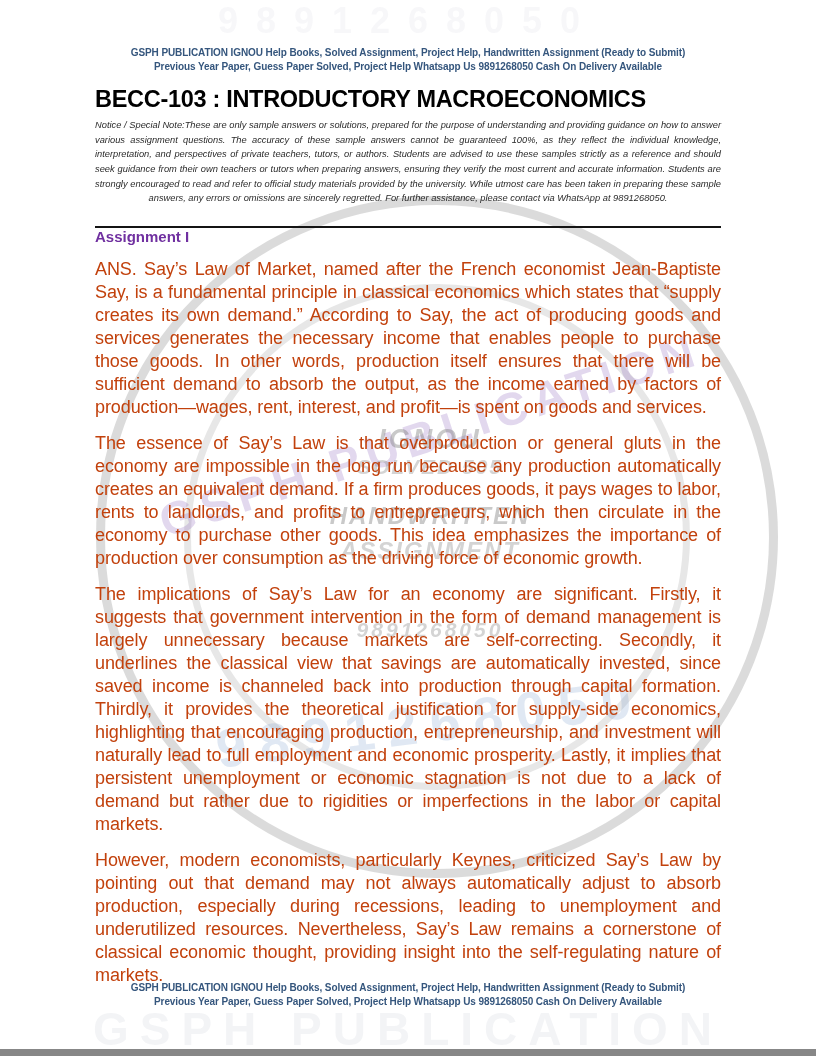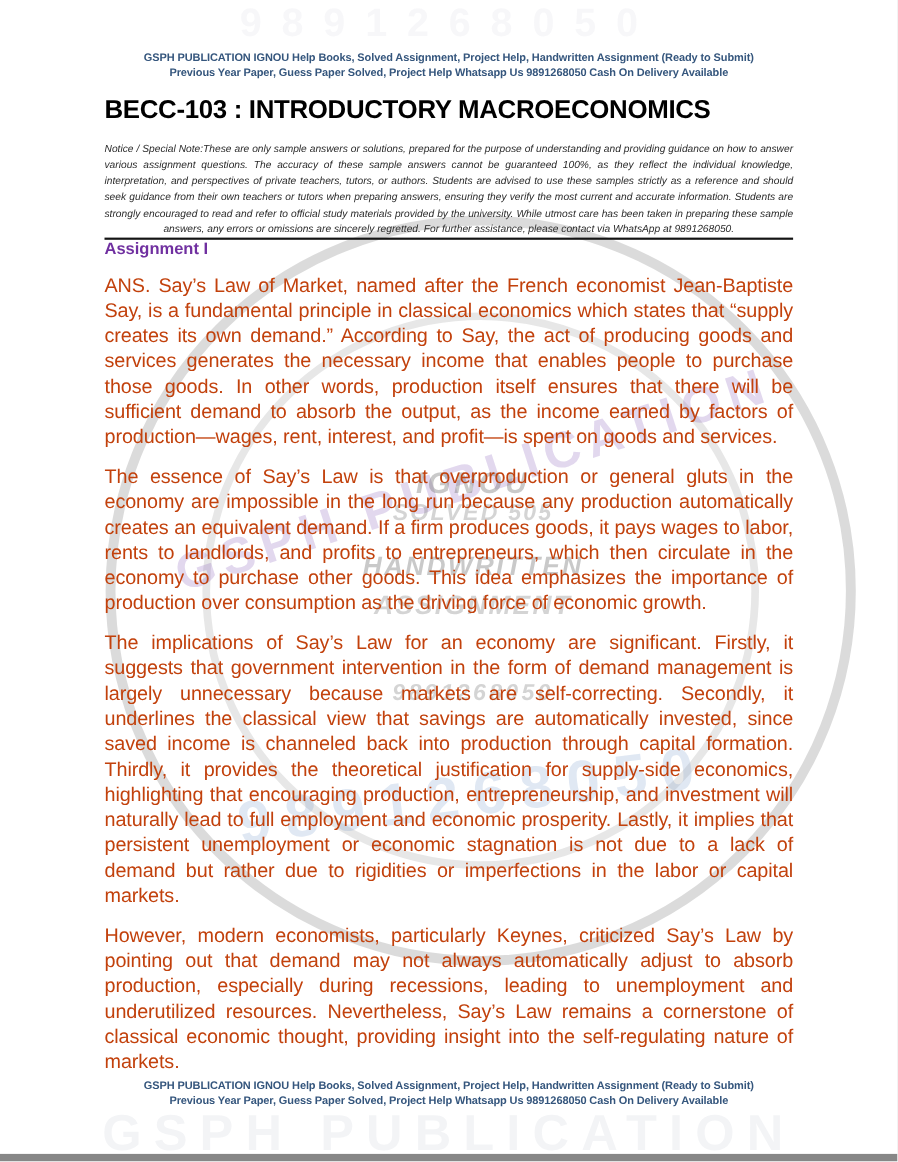--- a/index.html
+++ b/index.html
@@ -61,23 +61,23 @@
     text-align:center;font-weight:bold;font-size:10px;line-height:14px;
     letter-spacing:-0.1px;color:#35567d;
   }
   .hdr{margin-top:46px;}
   .ftr{position:absolute;left:95px;width:626px;top:981px;z-index:1;}
   .doc-title{
     margin-top:12px;text-align:left;font-weight:bold;font-size:23.5px;
     letter-spacing:-0.3px;color:#000000;
   }
   .notice{
-    margin-top:15px;font-style:italic;font-size:9.3px;line-height:1.58;
+    margin-top:5px;font-style:italic;font-size:9.3px;line-height:1.58;
     color:#2b2b2b;text-align:justify;text-align-last:center;
-    border-bottom:2.5px solid #141414;padding-bottom:0;
+    border-bottom:2.5px solid #141414;padding-bottom:20px;
   }
   .sec-head{
     margin-top:0;font-weight:bold;font-size:15px;color:#7030a0;
   }
   .question{
     margin-top:16px;font-weight:bold;font-size:14.6px;color:#7030a0;
   }
   .body-text p{
     margin:13px 0 0 0;font-size:18px;line-height:23px;letter-spacing:-0.1px;
     color:#c2410c;text-align:justify;

